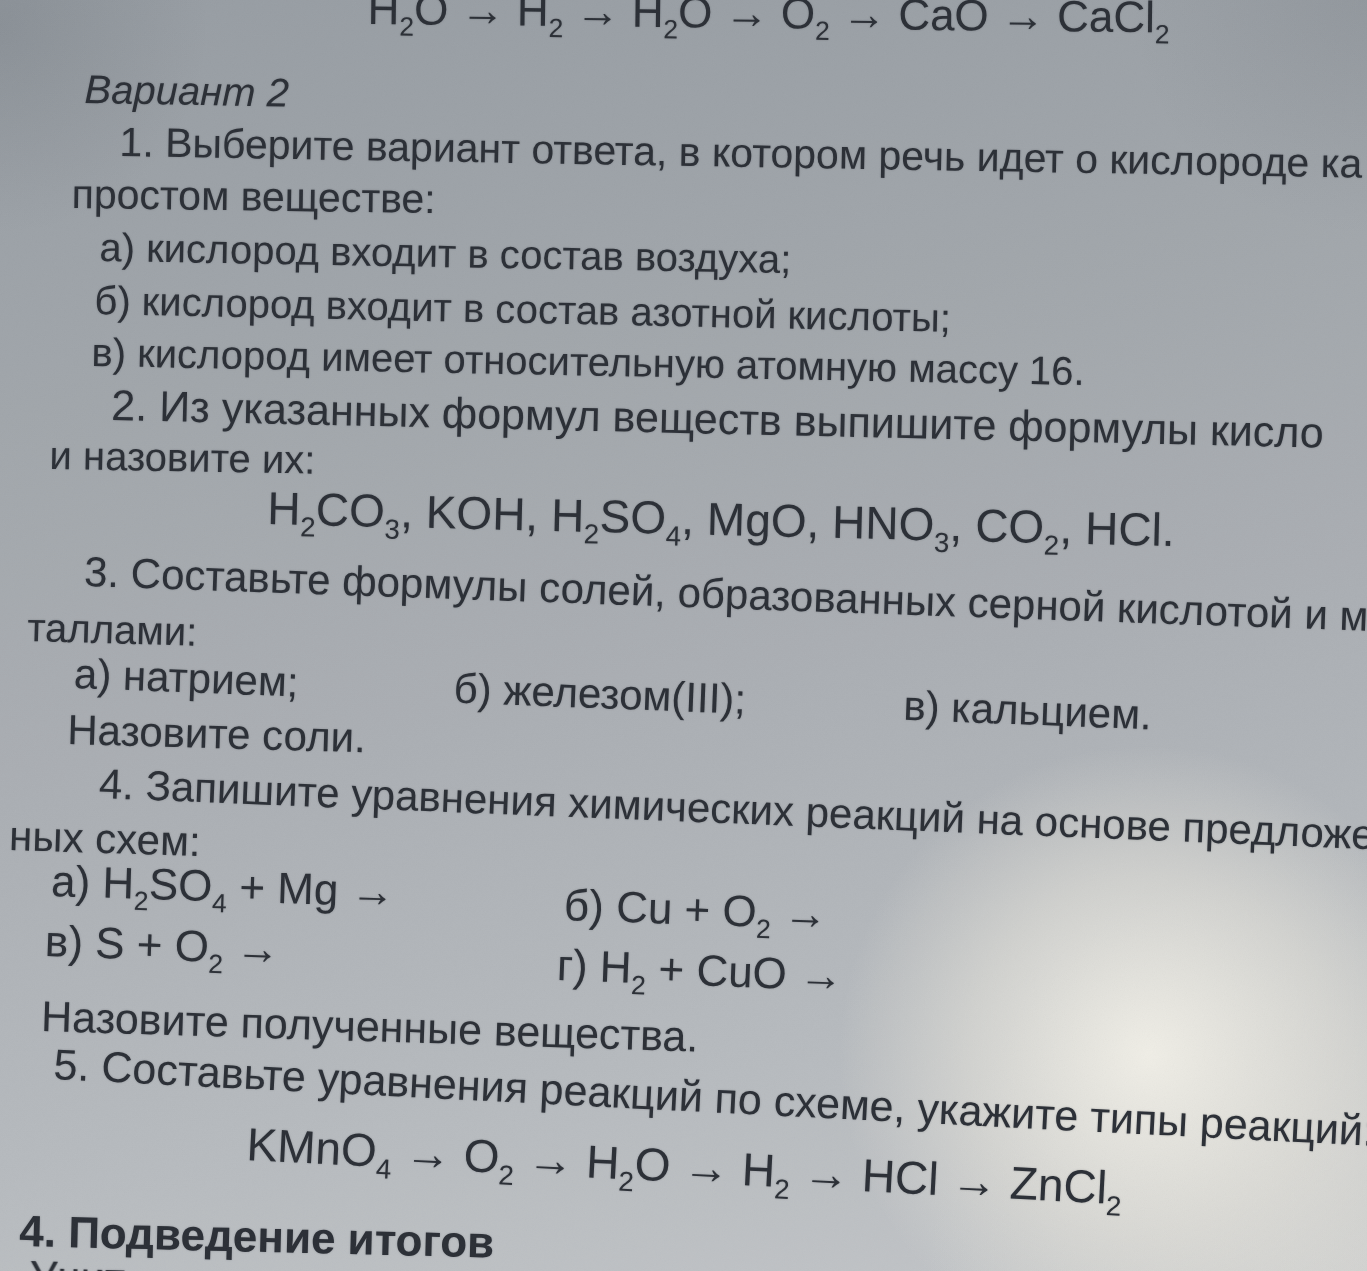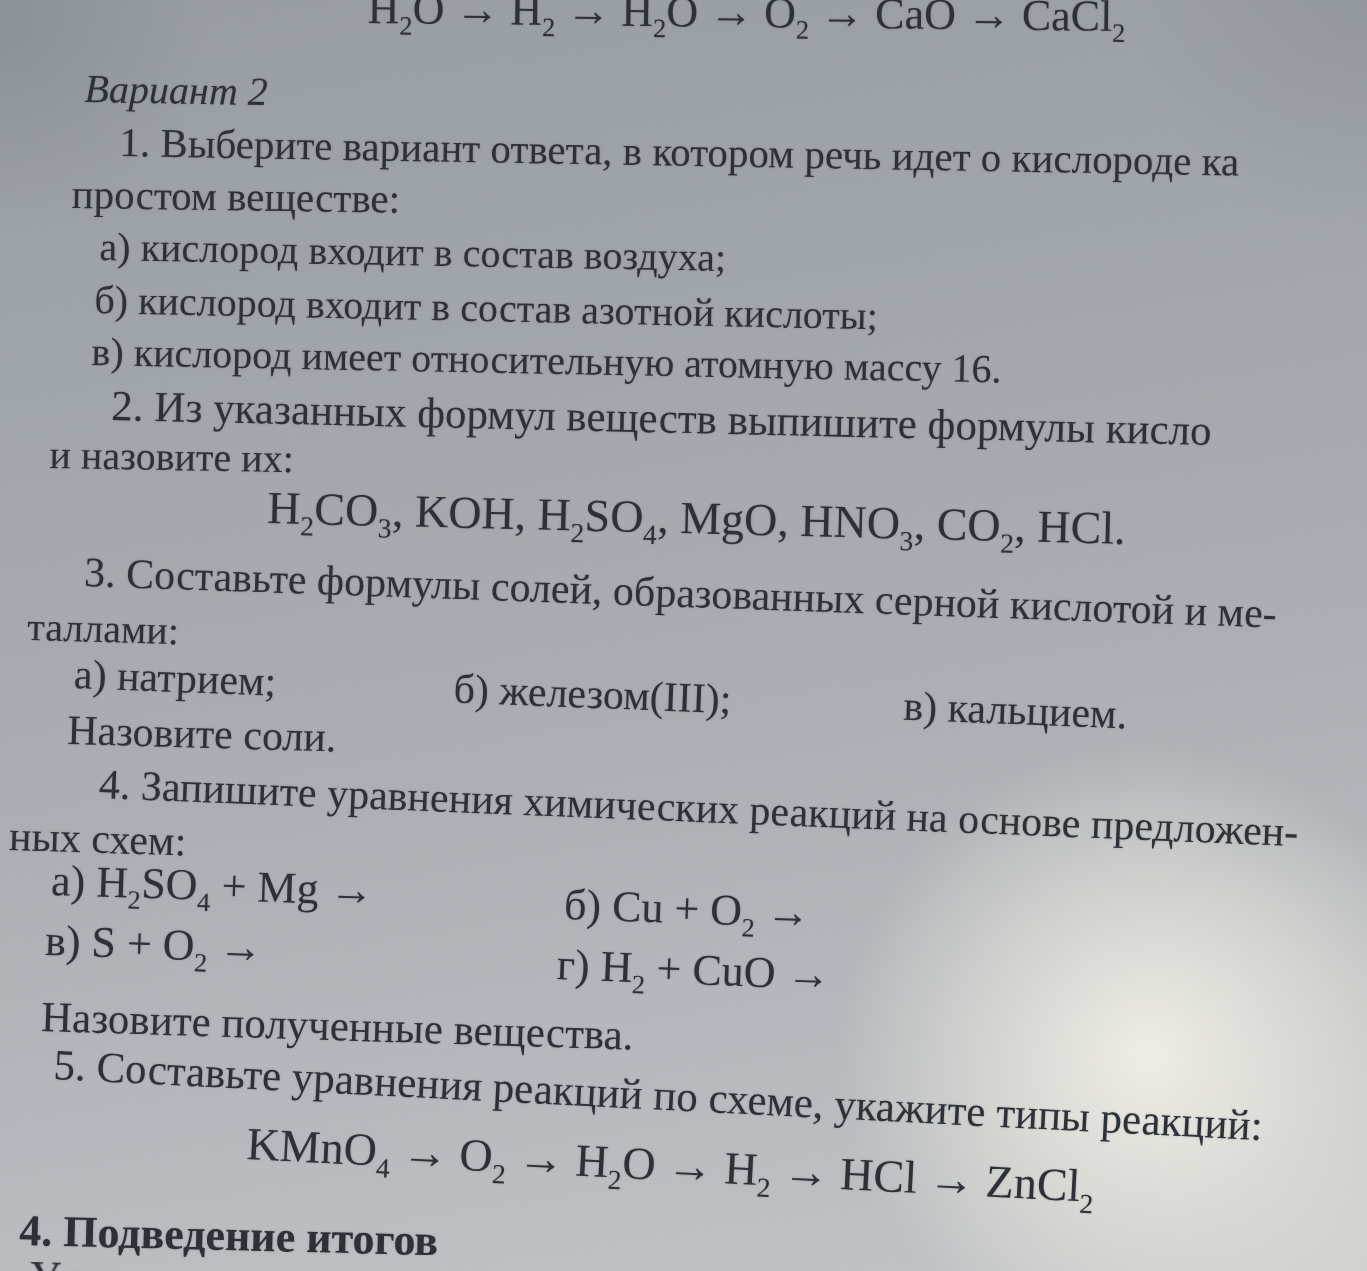--- a/index.html
+++ b/index.html
@@ -1,20 +1,20 @@
 <!DOCTYPE html>
 <html style="--text: #2b2f36; --paper-top: #979da3; --paper-bottom: #c2c5c8; --glare: #f0eee6;"><head>
 <meta charset="utf-8">
 <style>
   html,body { margin:0; padding:0; background:#777; }
   .page {
     position: relative;
     width: 1367px; height: 1271px;
     overflow: hidden;
-    font-family: Liberation Serif, serif;
+    font-family: Liberation Sans, sans-serif;
     background:
       radial-gradient(circle 300px at 0% 2%, rgba(60,66,74,0.14), rgba(60,66,74,0) 70%),
       radial-gradient(circle 340px at 100% 0%, rgba(60,66,74,0.10), rgba(60,66,74,0) 70%),
       radial-gradient(circle 430px at 84% 83%, rgba(242,240,232,0.95) 0%, rgba(230,228,220,0.55) 42%, rgba(230,228,220,0) 72%),
       radial-gradient(circle 760px at 102% 102%, rgba(226,224,217,0.55), rgba(226,224,217,0) 62%),
       linear-gradient(171deg, #979da3 0%, #a1a6ab 28%, #aaaeb3 52%, #b6babe 78%, #c2c5c8 100%);
   }
   .content {
     position:absolute; inset:0;
     color: var(--text, #2b2f36);

